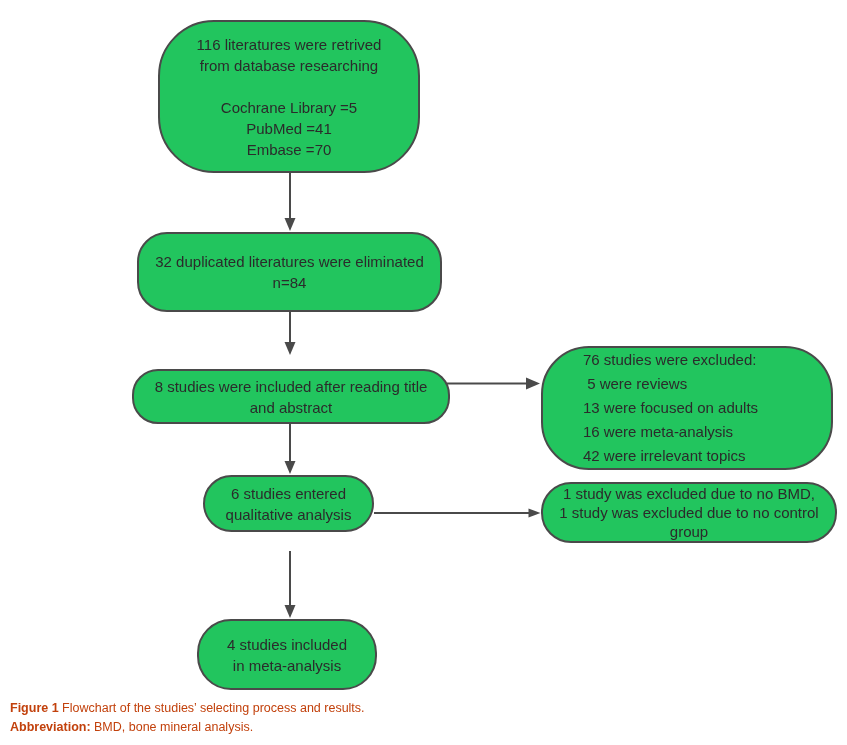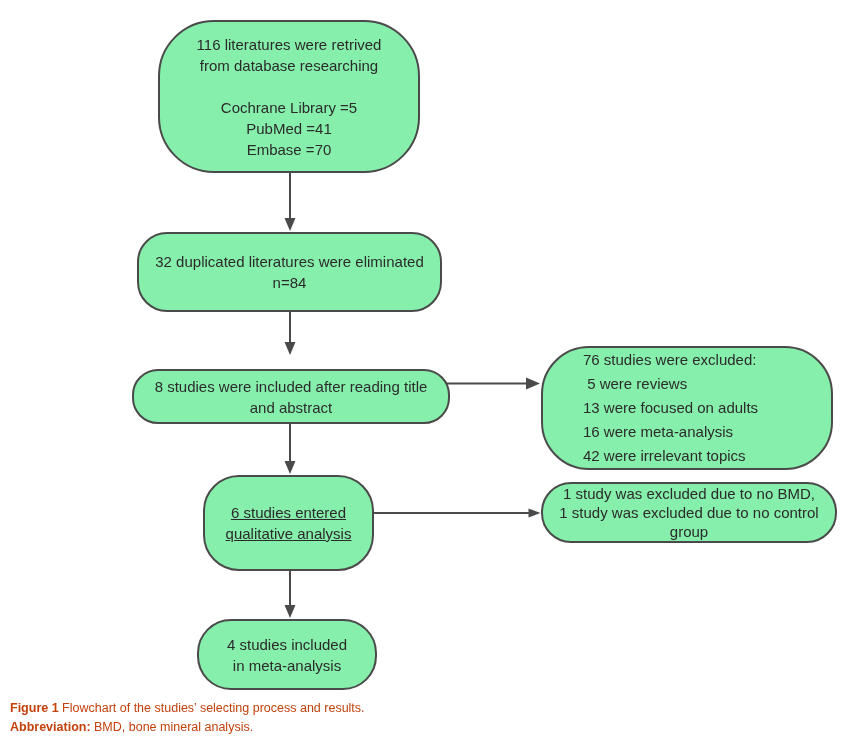--- a/index.html
+++ b/index.html
@@ -15,40 +15,40 @@
   .arrows {
     position: absolute;
     left: 0; top: 0;
     width: 847px; height: 745px;
     pointer-events: none;
   }
   .node {
     position: absolute;
     box-sizing: border-box;
     border: 2px solid #4a4a4a;
-    background: #86efac;
+    background: #22c55e;
     display: flex;
     align-items: center;
     justify-content: center;
   }
   .box-text {
     white-space: pre-line;
     text-align: center;
     font-size: 15px;
     line-height: 21px;
     color: #2b2b2b;
   }
   
   .node-retrieved       { left: 158px; top: 20px;  width: 262px; height: 153px; border-radius: 56px; }
   .node-duplicates      { left: 137px; top: 232px; width: 305px; height: 80px;  border-radius: 30px; }
   .node-title-abstract  { left: 132px; top: 356px; width: 318px; height: 55px;  border-radius: 26px; margin-top: 13px; }
   .node-excluded76      { left: 541px; top: 322px; width: 292px; height: 124px; border-radius: 48px;
                           justify-content: flex-start; padding-left: 40px; margin-top: 24px; }
   .node-excluded76 .box-text { text-align: left; line-height: 24px; }
-  .node-qualitative     { left: 203px; top: 475px; width: 171px; height: 96px;  border-radius: 36px; text-decoration: underline; }
+  .node-qualitative     { left: 203px; top: 475px; width: 171px; height: 57px;  border-radius: 36px; }
   .node-excluded2       { left: 541px; top: 482px; width: 296px; height: 61px;  border-radius: 30px; }
   .node-excluded2 .box-text { line-height: 19px; }
   .node-meta            { left: 197px; top: 619px; width: 180px; height: 71px;  border-radius: 34px; }
 
   .caption {
     position: absolute;
     left: 10px;
     top: 699px;
     font-size: 12.5px;
     line-height: 19px;

